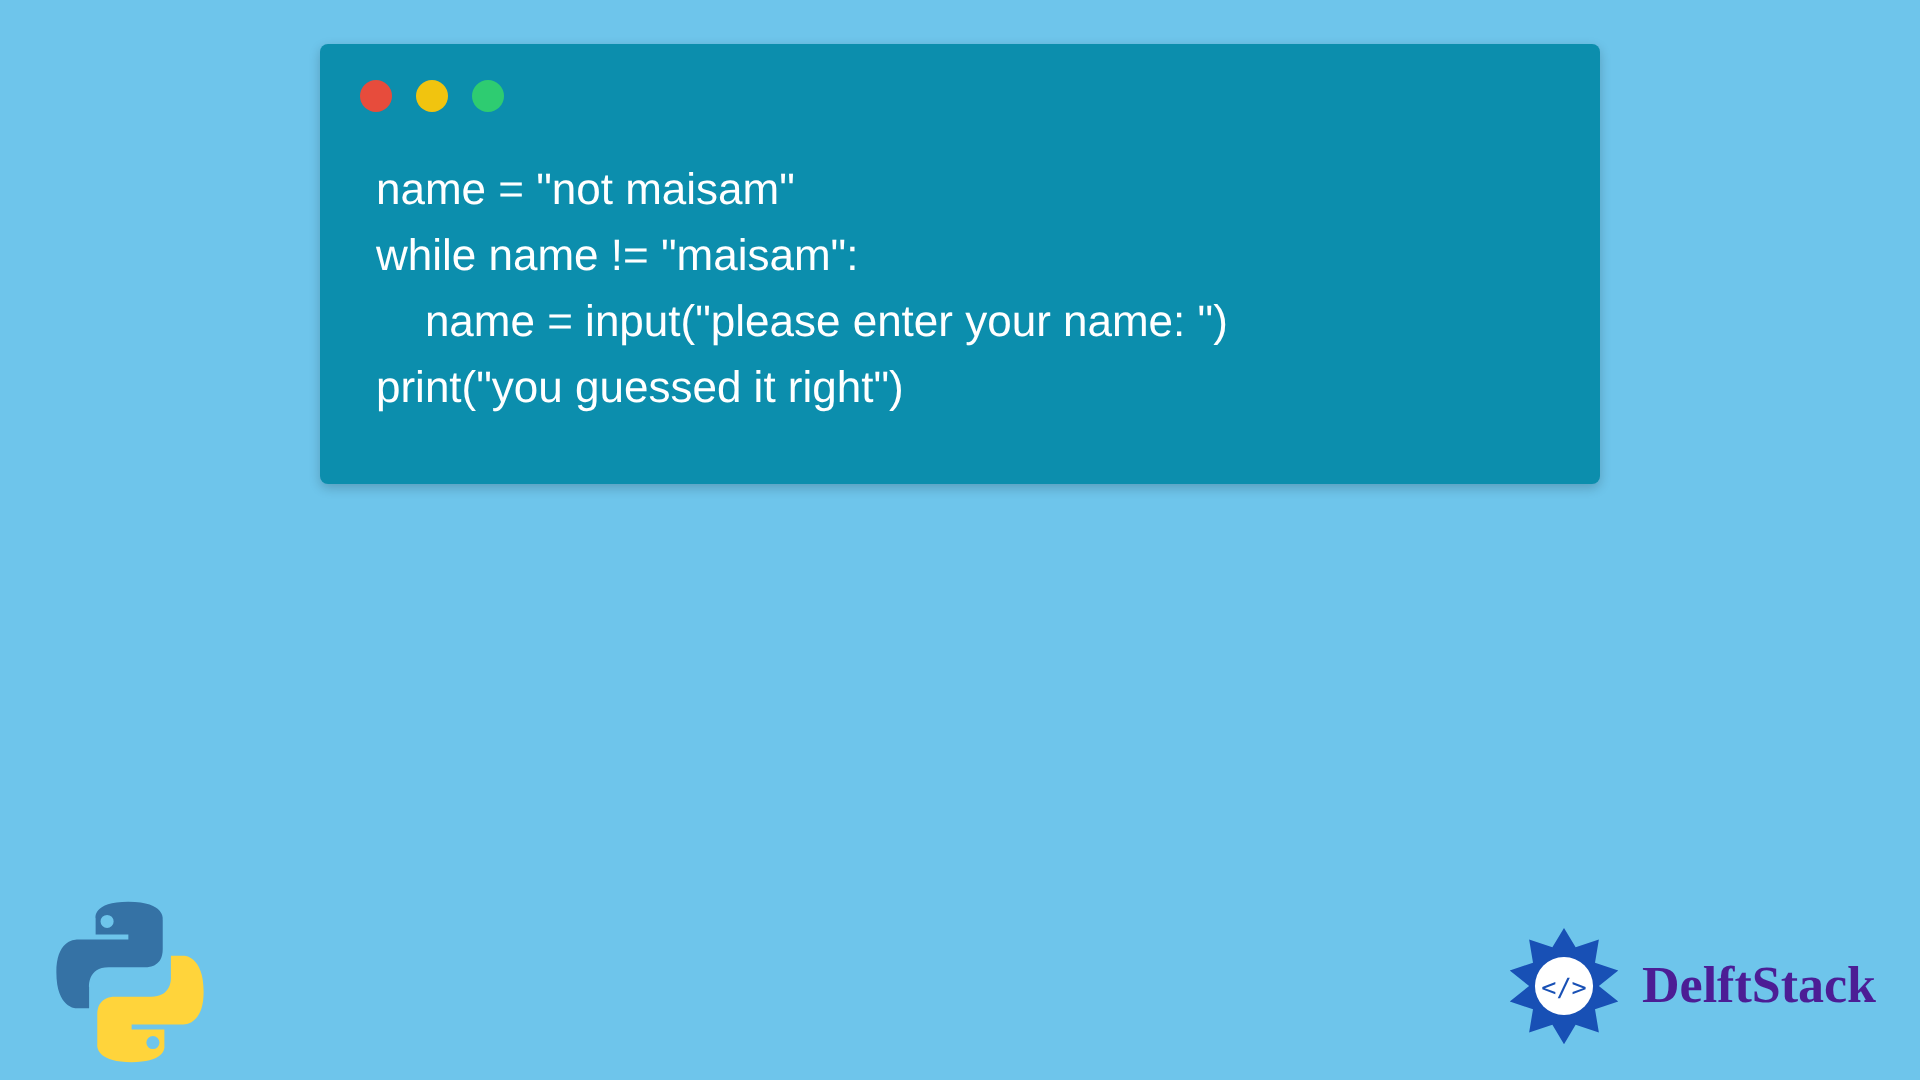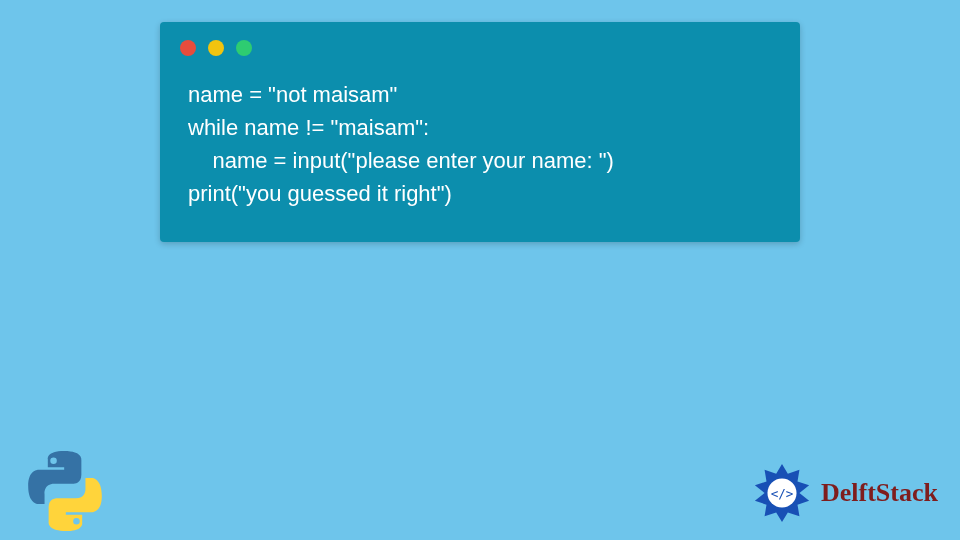--- a/index.html
+++ b/index.html
@@ -46,21 +46,21 @@
   }
   .brand {
     position: absolute;
     right: 22px;
     bottom: 16px;
     display: flex;
     align-items: center;
     gap: 8px;
   }
   .brand-text {
-    color: #7f1d1d;
+    color: #4c1d95;
     font-weight: 600;
     font-size: 26px;
     font-family: Georgia, 'Times New Roman', serif;
   }
   .brand-emblem { width: 62px; height: 62px; }
 </style>
 </head>
 <body>
 
 <div class="code-window">

